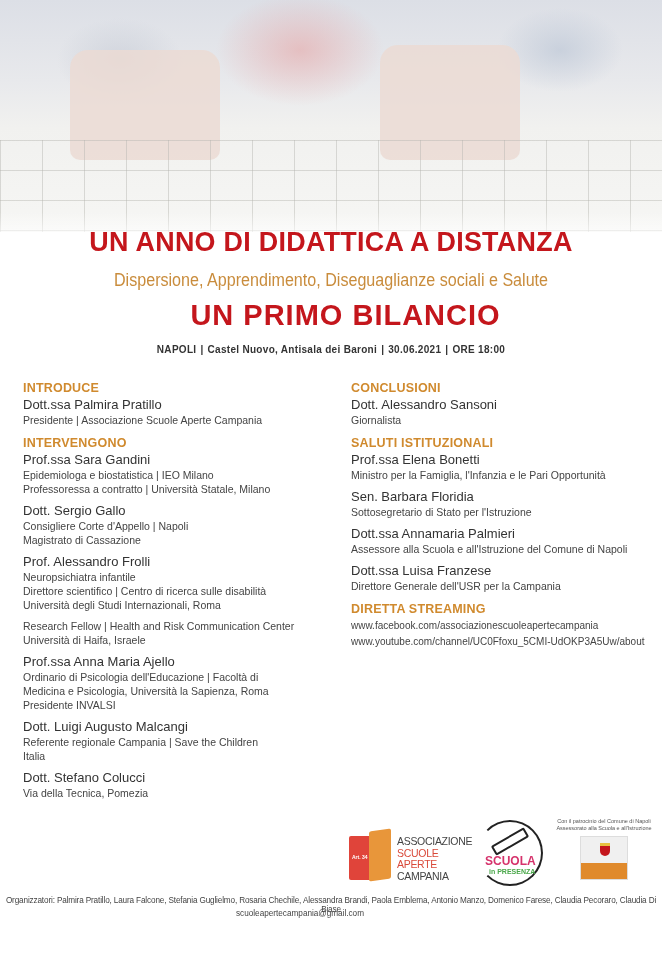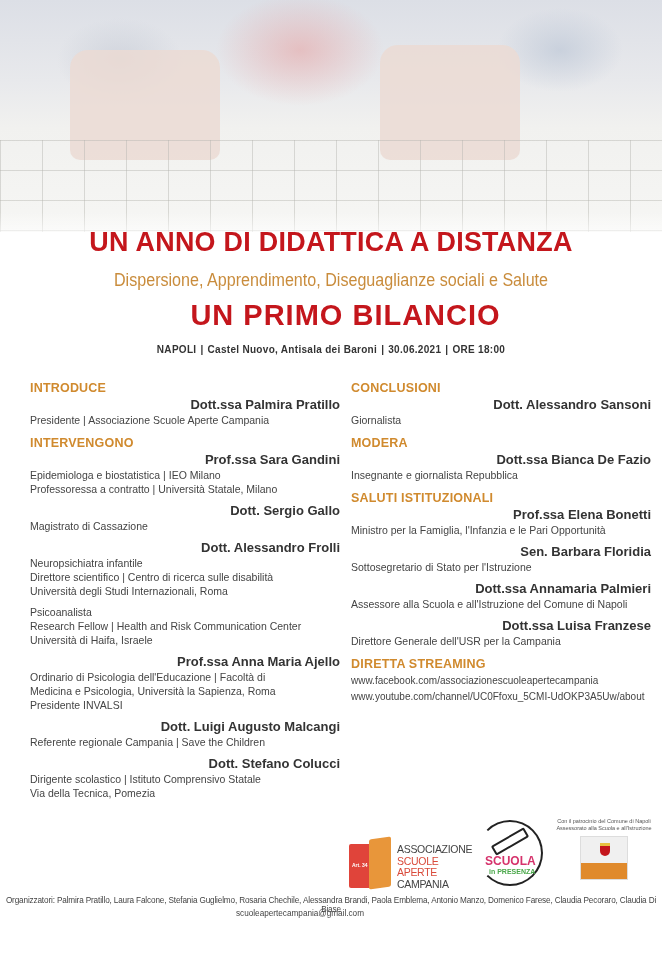--- a/index.html
+++ b/index.html
@@ -29,32 +29,32 @@
     color: #c4161c; letter-spacing: 0.3px; transform: scaleX(0.96); }
   .subtitle { position: absolute; top: 270px; left: 0; width: 662px; text-align: center;
     font-size: 17.5px; color: #c98c3c; transform: scaleX(0.92); }
   .title2 { position: absolute; top: 299px; left: 0; width: 662px; text-align: center;
     font-weight: bold; font-size: 29px; color: #c4161c; letter-spacing: 1px; padding-left: 29px; }
   .venue { position: absolute; top: 344px; left: 0; width: 662px; text-align: center;
     font-weight: bold; font-size: 10px; color: #333; letter-spacing: 0.3px; }
   .venue .sep { margin: 0 4px; }
 
   .col { position: absolute; top: 381px; }
-  .col.left { left: 30px; width: 310px; }
+  .col.left { left: 23px; width: 310px; }
   .col.right { left: 351px; width: 300px; }
   .section-h { font-weight: bold; font-size: 12.5px; color: #d08a2e; letter-spacing: 0.2px; margin-bottom: 2px; }
   .person { margin-bottom: 7px; }
-  .pname { font-weight: bold; font-size: 13px; color: #333; line-height: 16px; text-align: right; }
+  .pname { font-weight: normal; font-size: 13px; color: #333; line-height: 16px; }
   .prole { font-size: 10.5px; color: #444; line-height: 14px; transform-origin: left; }
   .block { margin-bottom: 9px; }
 
   .stream-link { font-size: 10px; color: #444; line-height: 16px; display: block; text-decoration: none; }
 
   .logos { position: absolute; left: 349px; top: 818px; width: 310px; height: 70px; }
-  .logo-asc { position: absolute; left: 0; top: 12px; width: 120px; height: 55px; margin-top: 8px; }
+  .logo-asc { position: absolute; left: 0; top: 12px; width: 120px; height: 55px; }
   .book-l { position: absolute; left: 0; top: 6px; width: 32px; height: 44px; background: #e0443a; border-radius: 2px; }
   .book-r { position: absolute; left: 20px; top: 0; width: 22px; height: 50px; background: #e8963a; border-radius: 2px; transform: skewY(-8deg); }
   .book-text { position: absolute; left: 3px; top: 18px; font-size: 5px; color: #fff; font-weight: bold; }
   .asc-text { position: absolute; left: 48px; top: 6px; font-size: 10.5px; line-height: 11.5px; color: #444; font-family: "Liberation Sans", sans-serif; letter-spacing: -0.3px; }
   .asc-text .red { color: #d94a3a; }
   .logo-sp { position: absolute; left: 128px; top: 2px; width: 66px; height: 66px; border: 2px solid #222; border-radius: 50%; border-left-color: transparent; }
   .pencil { position: absolute; left: 12px; top: 14px; width: 38px; height: 11px; border: 2px solid #222; border-radius: 2px; transform: rotate(-30deg); background: #fff; }
   .sp-t1 { position: absolute; left: 6px; top: 32px; font-weight: bold; font-size: 12px; color: #d6336c; }
   .sp-t2 { position: absolute; left: 10px; top: 46px; font-weight: bold; font-size: 7px; color: #4aa84a; }
   .patron { position: absolute; left: 200px; top: 0; width: 110px; }
@@ -95,67 +95,60 @@
   <div class="block">
     <div class="section-h">INTERVENGONO</div>
 
     <div class="person">
       <div class="pname">Prof.ssa Sara Gandini</div>
       <div class="prole">Epidemiologa e biostatistica | IEO Milano</div>
       <div class="prole">Professoressa a contratto | Università Statale, Milano</div>
     </div>
     <div class="person">
       <div class="pname">Dott. Sergio Gallo</div>
+      <div class="prole">Consigliere Corte d'Appello | Napoli</div>
       <div class="prole">Magistrato di Cassazione</div>
     </div>
     <div class="person">
-      <div class="pname">Dott. Alessandro Frolli</div>
+      <div class="pname">Prof. Alessandro Frolli</div>
       <div class="prole">Neuropsichiatra infantile</div>
       <div class="prole">Direttore scientifico | Centro di ricerca sulle disabilità</div>
       <div class="prole">Università degli Studi Internazionali, Roma</div>
     </div>
     <div class="person">
-      <div class="prole">Psicoanalista</div>
       <div class="prole">Research Fellow | Health and Risk Communication Center</div>
       <div class="prole">Università di Haifa, Israele</div>
     </div>
     <div class="person">
       <div class="pname">Prof.ssa Anna Maria Ajello</div>
       <div class="prole">Ordinario di Psicologia dell'Educazione | Facoltà di</div>
       <div class="prole">Medicina e Psicologia, Università la Sapienza, Roma</div>
       <div class="prole">Presidente INVALSI</div>
     </div>
     <div class="person">
       <div class="pname">Dott. Luigi Augusto Malcangi</div>
       <div class="prole">Referente regionale Campania | Save the Children</div>
+      <div class="prole">Italia</div>
     </div>
     <div class="person">
       <div class="pname">Dott. Stefano Colucci</div>
-      <div class="prole">Dirigente scolastico | Istituto Comprensivo Statale</div>
       <div class="prole">Via della Tecnica, Pomezia</div>
     </div>
   </div>
 </div>
 
 <div class="col right">
   <div class="block">
     <div class="section-h">CONCLUSIONI</div>
     <div class="person">
       <div class="pname">Dott. Alessandro Sansoni</div>
       <div class="prole">Giornalista</div>
     </div>
   </div>
 
-  <div class="block">
-    <div class="section-h">MODERA</div>
-    <div class="person">
-      <div class="pname">Dott.ssa Bianca De Fazio</div>
-      <div class="prole">Insegnante e giornalista Repubblica</div>
-    </div>
-  </div>
 
   <div class="block">
     <div class="section-h">SALUTI ISTITUZIONALI</div>
     <div class="person">
       <div class="pname">Prof.ssa Elena Bonetti</div>
       <div class="prole">Ministro per la Famiglia, l'Infanzia e le Pari Opportunità</div>
     </div>
     <div class="person">
       <div class="pname">Sen. Barbara Floridia</div>
       <div class="prole">Sottosegretario di Stato per l'Istruzione</div>

